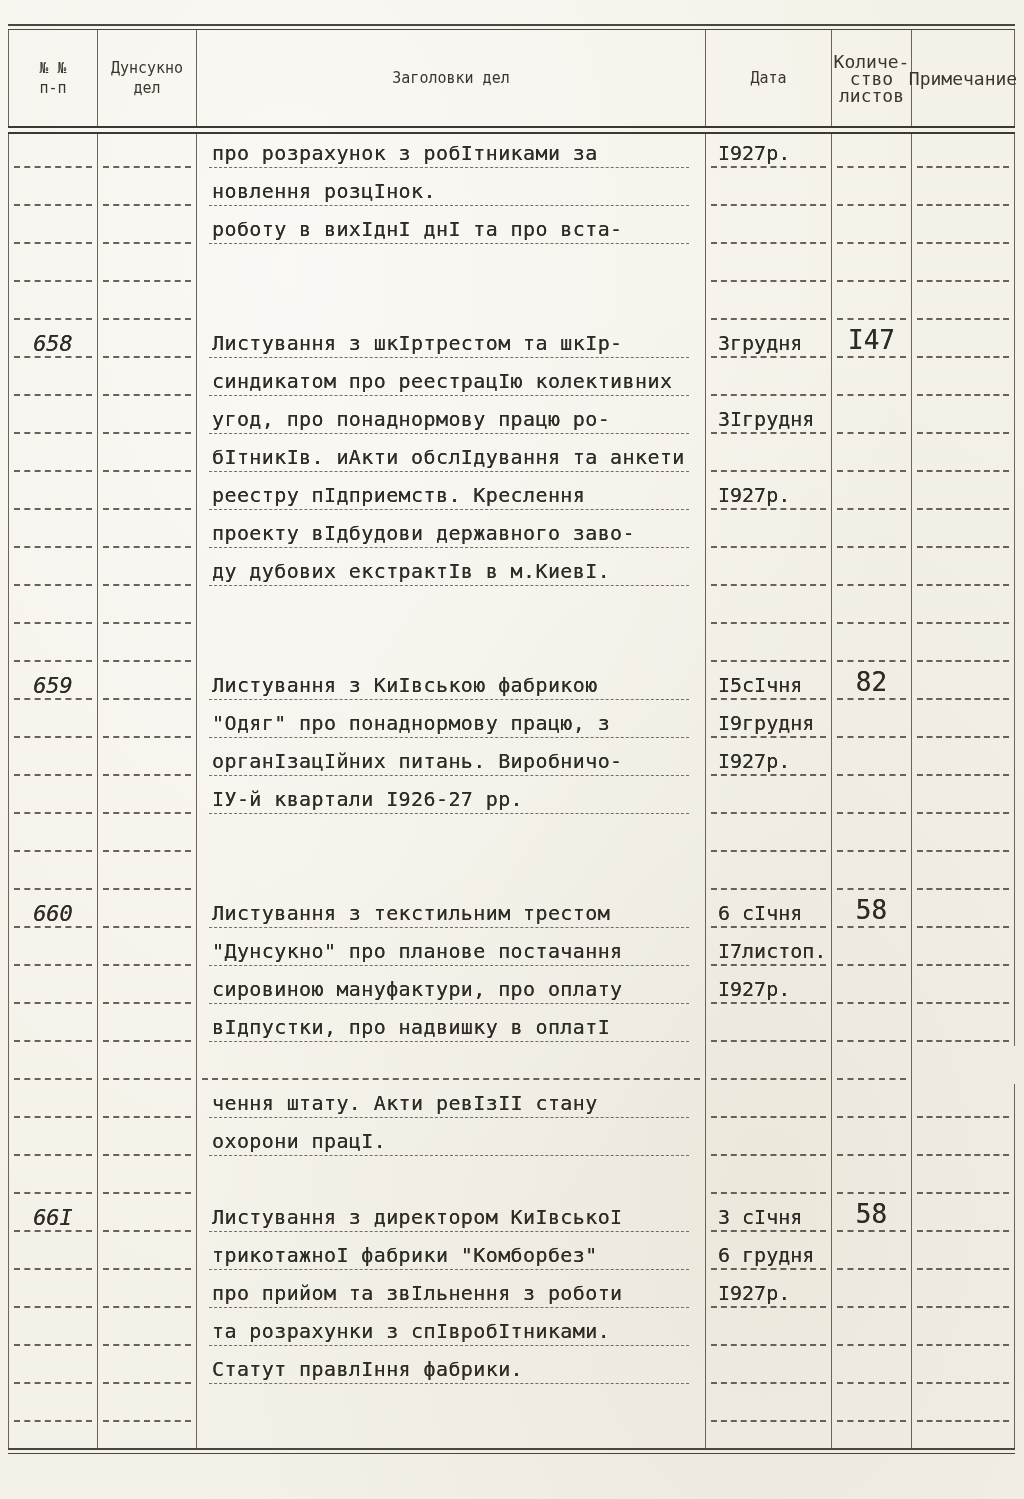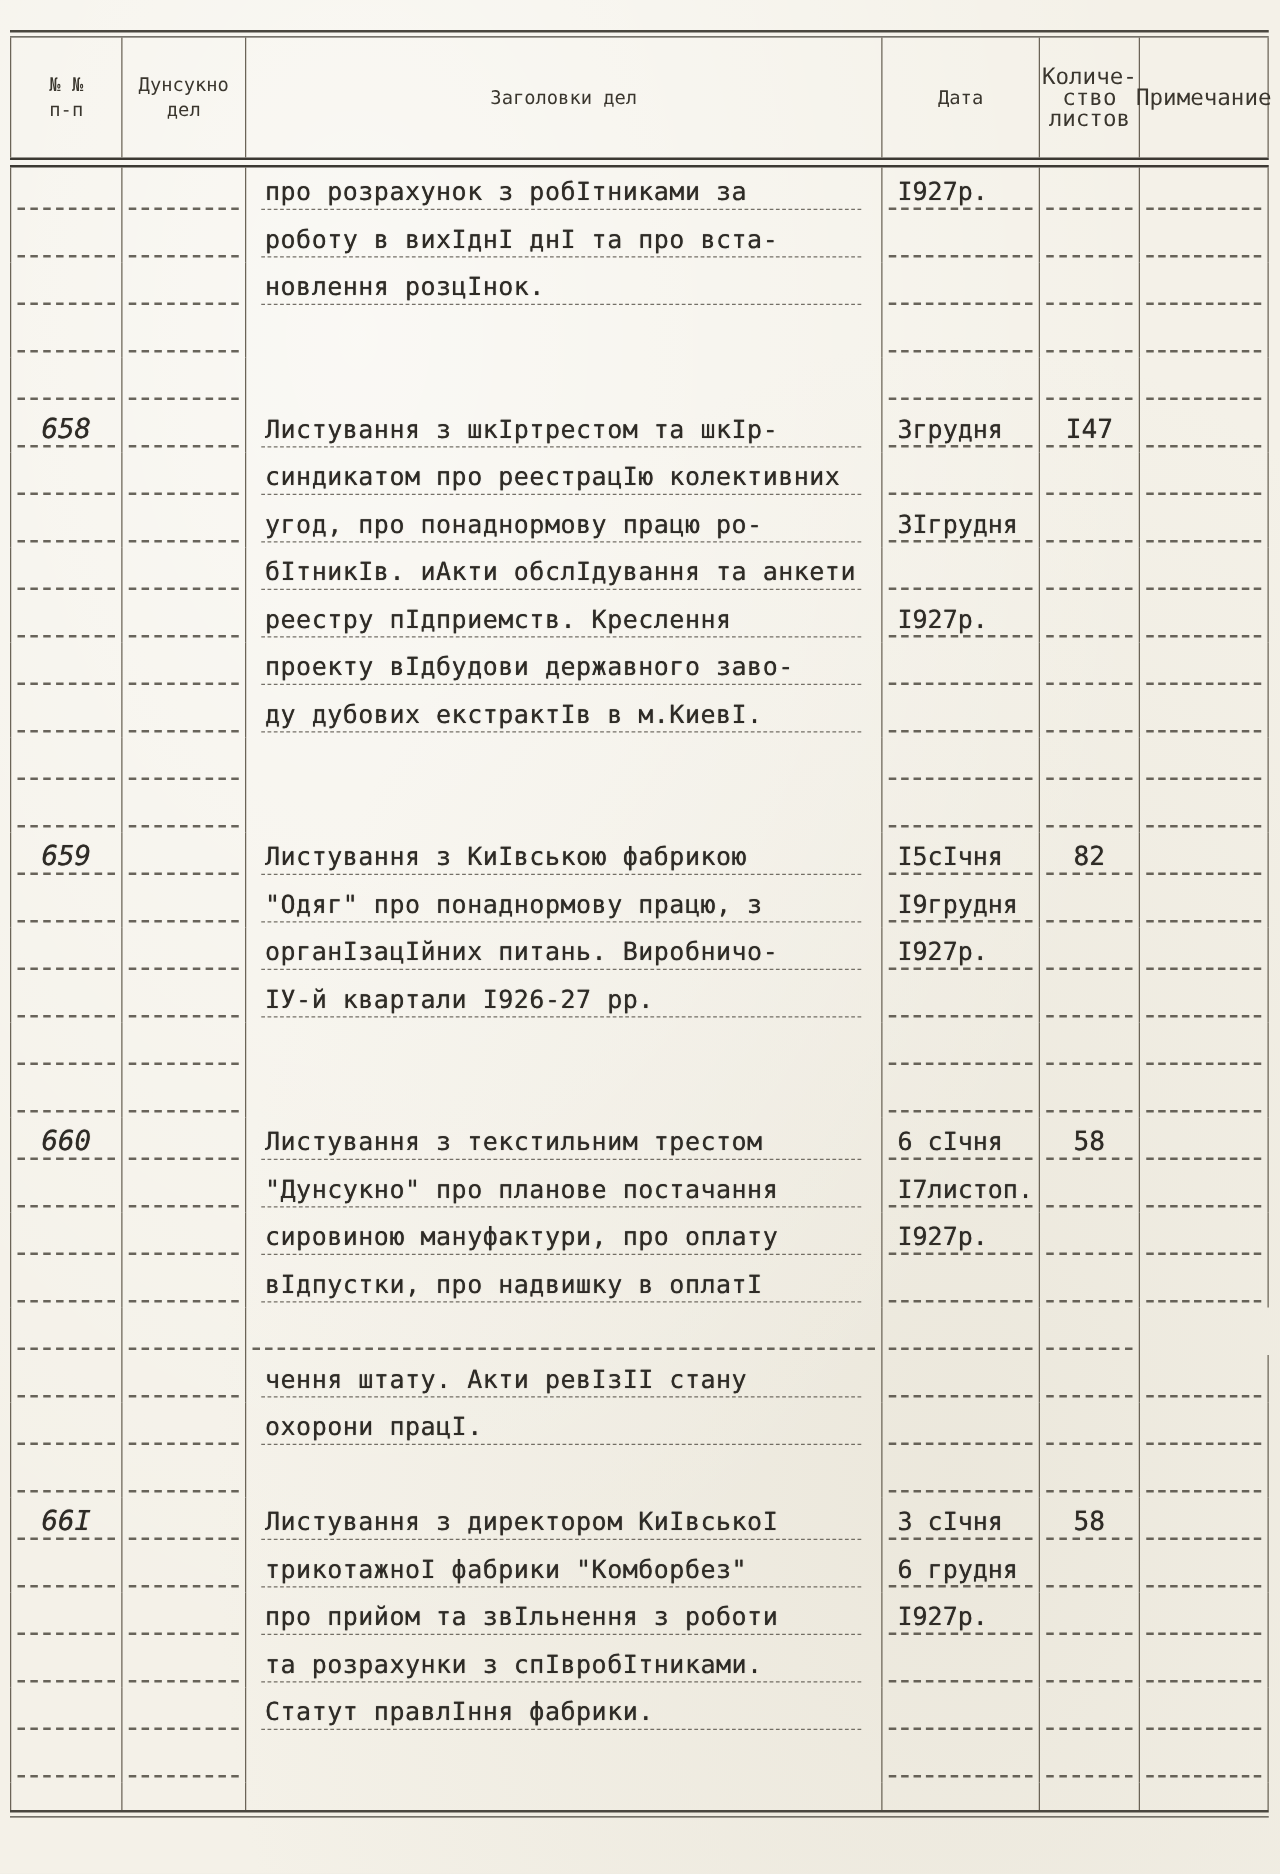--- a/index.html
+++ b/index.html
@@ -43,21 +43,21 @@
   .row.blank .c3::after{display:none;}
   .row.tail .cell::after{display:none;}
   .txt{
     position:absolute;bottom:7px;left:0;white-space:nowrap;
     font-size:20px;
     text-shadow:0 0 0.6px rgba(46,43,38,0.85);
   }
   .c1 .txt{width:100%;text-align:center;font-size:22px;bottom:6px;}
   .c3 .txt{left:15px;font-size:20px;letter-spacing:0.4px;}
   .c4 .txt{left:12px;font-size:20px;}
-  .c5 .txt{width:100%;text-align:center;font-size:21px;}
+  .c5 .txt{width:100%;text-align:center;font-size:26px;}
   .c6 .txt{left:8px;font-size:18px;}
 </style>
 </head>
 <body>
 
 <div class="sheet">
   <div class="table">
 
     <div class="rule-double"></div>
 
@@ -110,41 +110,41 @@
     </div>
   </div>
         <div class="grid6 row">
     <div class="cell c1">
       <span class="txt"></span>
     </div>
     <div class="cell c2">
       <span class="txt"></span>
     </div>
     <div class="cell c3">
+      <span class="txt">новлення розцІнок.</span>
+    </div>
+    <div class="cell c4">
+      <span class="txt"></span>
+    </div>
+    <div class="cell c5">
+      <span class="txt"></span>
+    </div>
+    <div class="cell c6">
+      <span class="txt"></span>
+    </div>
+  </div>
+        <div class="grid6 row">
+    <div class="cell c1">
+      <span class="txt"></span>
+    </div>
+    <div class="cell c2">
+      <span class="txt"></span>
+    </div>
+    <div class="cell c3">
       <span class="txt">роботу в вихІднІ днІ та про вста-</span>
-    </div>
-    <div class="cell c4">
-      <span class="txt"></span>
-    </div>
-    <div class="cell c5">
-      <span class="txt"></span>
-    </div>
-    <div class="cell c6">
-      <span class="txt"></span>
-    </div>
-  </div>
-        <div class="grid6 row">
-    <div class="cell c1">
-      <span class="txt"></span>
-    </div>
-    <div class="cell c2">
-      <span class="txt"></span>
-    </div>
-    <div class="cell c3">
-      <span class="txt">новлення розцІнок.</span>
     </div>
     <div class="cell c4">
       <span class="txt"></span>
     </div>
     <div class="cell c5">
       <span class="txt"></span>
     </div>
     <div class="cell c6">
       <span class="txt"></span>
     </div>

